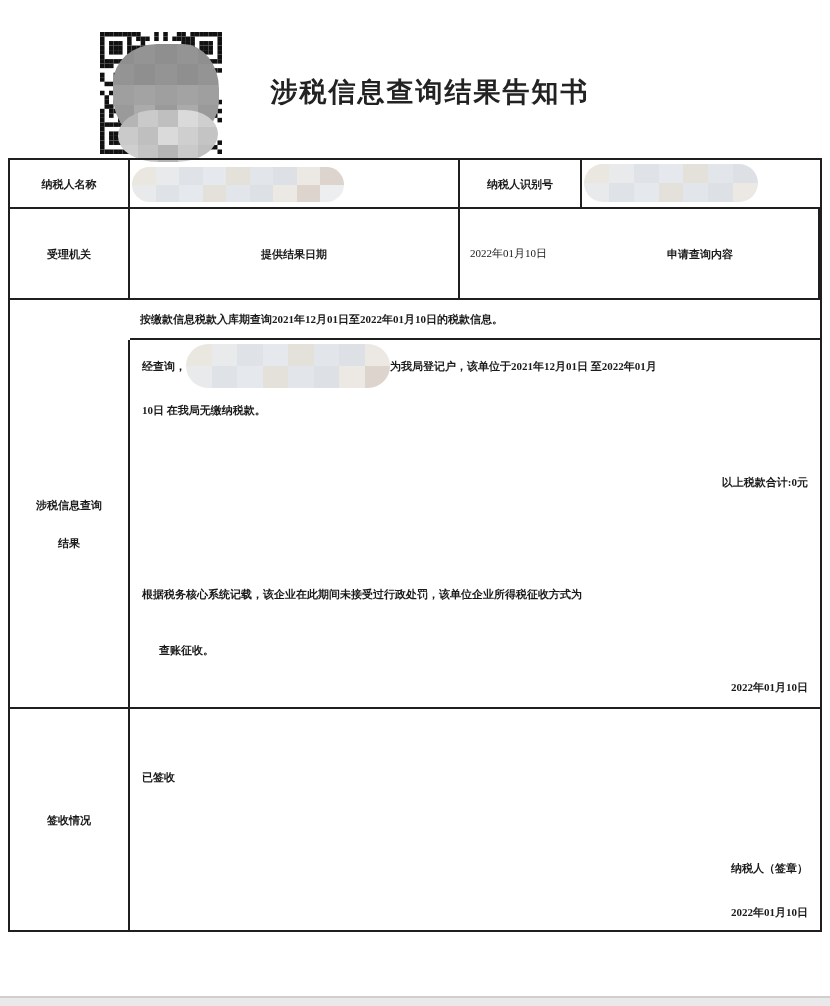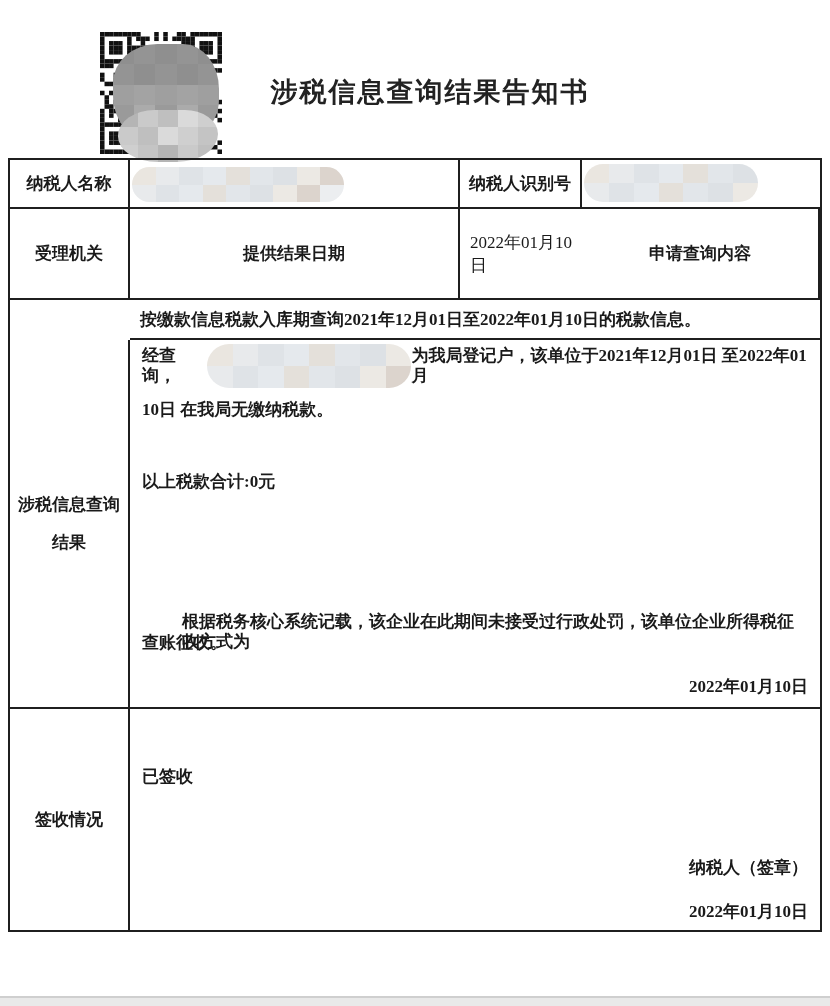--- a/index.html
+++ b/index.html
@@ -29,21 +29,21 @@
   .qr-blob-a{position:absolute;left:13px;top:12px;width:106px;height:102px;border-radius:42% 34% 46% 44% / 38% 44% 46% 50%;}
   .qr-blob-b{position:absolute;left:18px;top:78px;width:100px;height:52px;border-radius:46% 42% 52% 50% / 62% 58% 68% 62%;}
   
   .doc-table{
     position:absolute;left:8px;top:158px;width:814px;height:774px;
     box-sizing:border-box;
     border:2px solid var(--bd);
     display:grid;
     grid-template-columns:120px 330px 122px 1fr;
     grid-template-rows:49px 91px 40px 369px 1fr;
-    font-size:17px;
+    font-size:11px;
   }
   .cell{
     box-sizing:border-box;position:relative;
     border-right:2px solid var(--bd);
     border-bottom:2px solid var(--bd);
   }
   .no-r{border-right:none;}
   .no-b{border-bottom:none;}
   .label{
     display:flex;flex-direction:column;align-items:center;justify-content:center;
@@ -528,23 +528,23 @@
             <div style="background: rgb(229, 233, 237);"></div>
             <div style="background: rgb(228, 224, 218);"></div>
             <div style="background: rgb(226, 230, 234);"></div>
             <div style="background: rgb(221, 225, 229);"></div>
             <div style="background: rgb(236, 233, 228);"></div>
             <div style="background: rgb(220, 212, 205);"></div>
           </span>
         <span>为我局登记户，该单位于2021年12月01日 至2022年01月</span>
       </div>
       <div class="abs-line" style="top:60px;">10日 在我局无缴纳税款。</div>
-      <div class="abs-line" style="top:132px;">以上税款合计:0元</div>
-      <div class="abs-line" style="top:272px;margin-left:40px;">根据税务核心系统记载，该企业在此期间未接受过行政处罚，该单位企业所得税征收方式为</div>
-      <div class="abs-line" style="top:293px;">查账征收。</div>
+      <div class="abs-line" style="top:132px;text-align:right;">以上税款合计:0元</div>
+      <div class="abs-line" style="top:244px;">根据税务核心系统记载，该企业在此期间未接受过行政处罚，该单位企业所得税征收方式为</div>
+      <div class="abs-line" style="top:300px;margin-left:17px;">查账征收。</div>
       <div class="abs-line r-align" style="top:337px;">2022年01月10日</div>
     </div>
 
     <div class="cell label no-b">签收情况</div>
     <div class="cell span3 no-r no-b">
       <div class="abs-line" style="top:58px;">已签收</div>
       <div class="abs-line r-align" style="top:149px;">纳税人（签章）</div>
       <div class="abs-line r-align" style="top:193px;">2022年01月10日</div>
     </div>
   </div>

